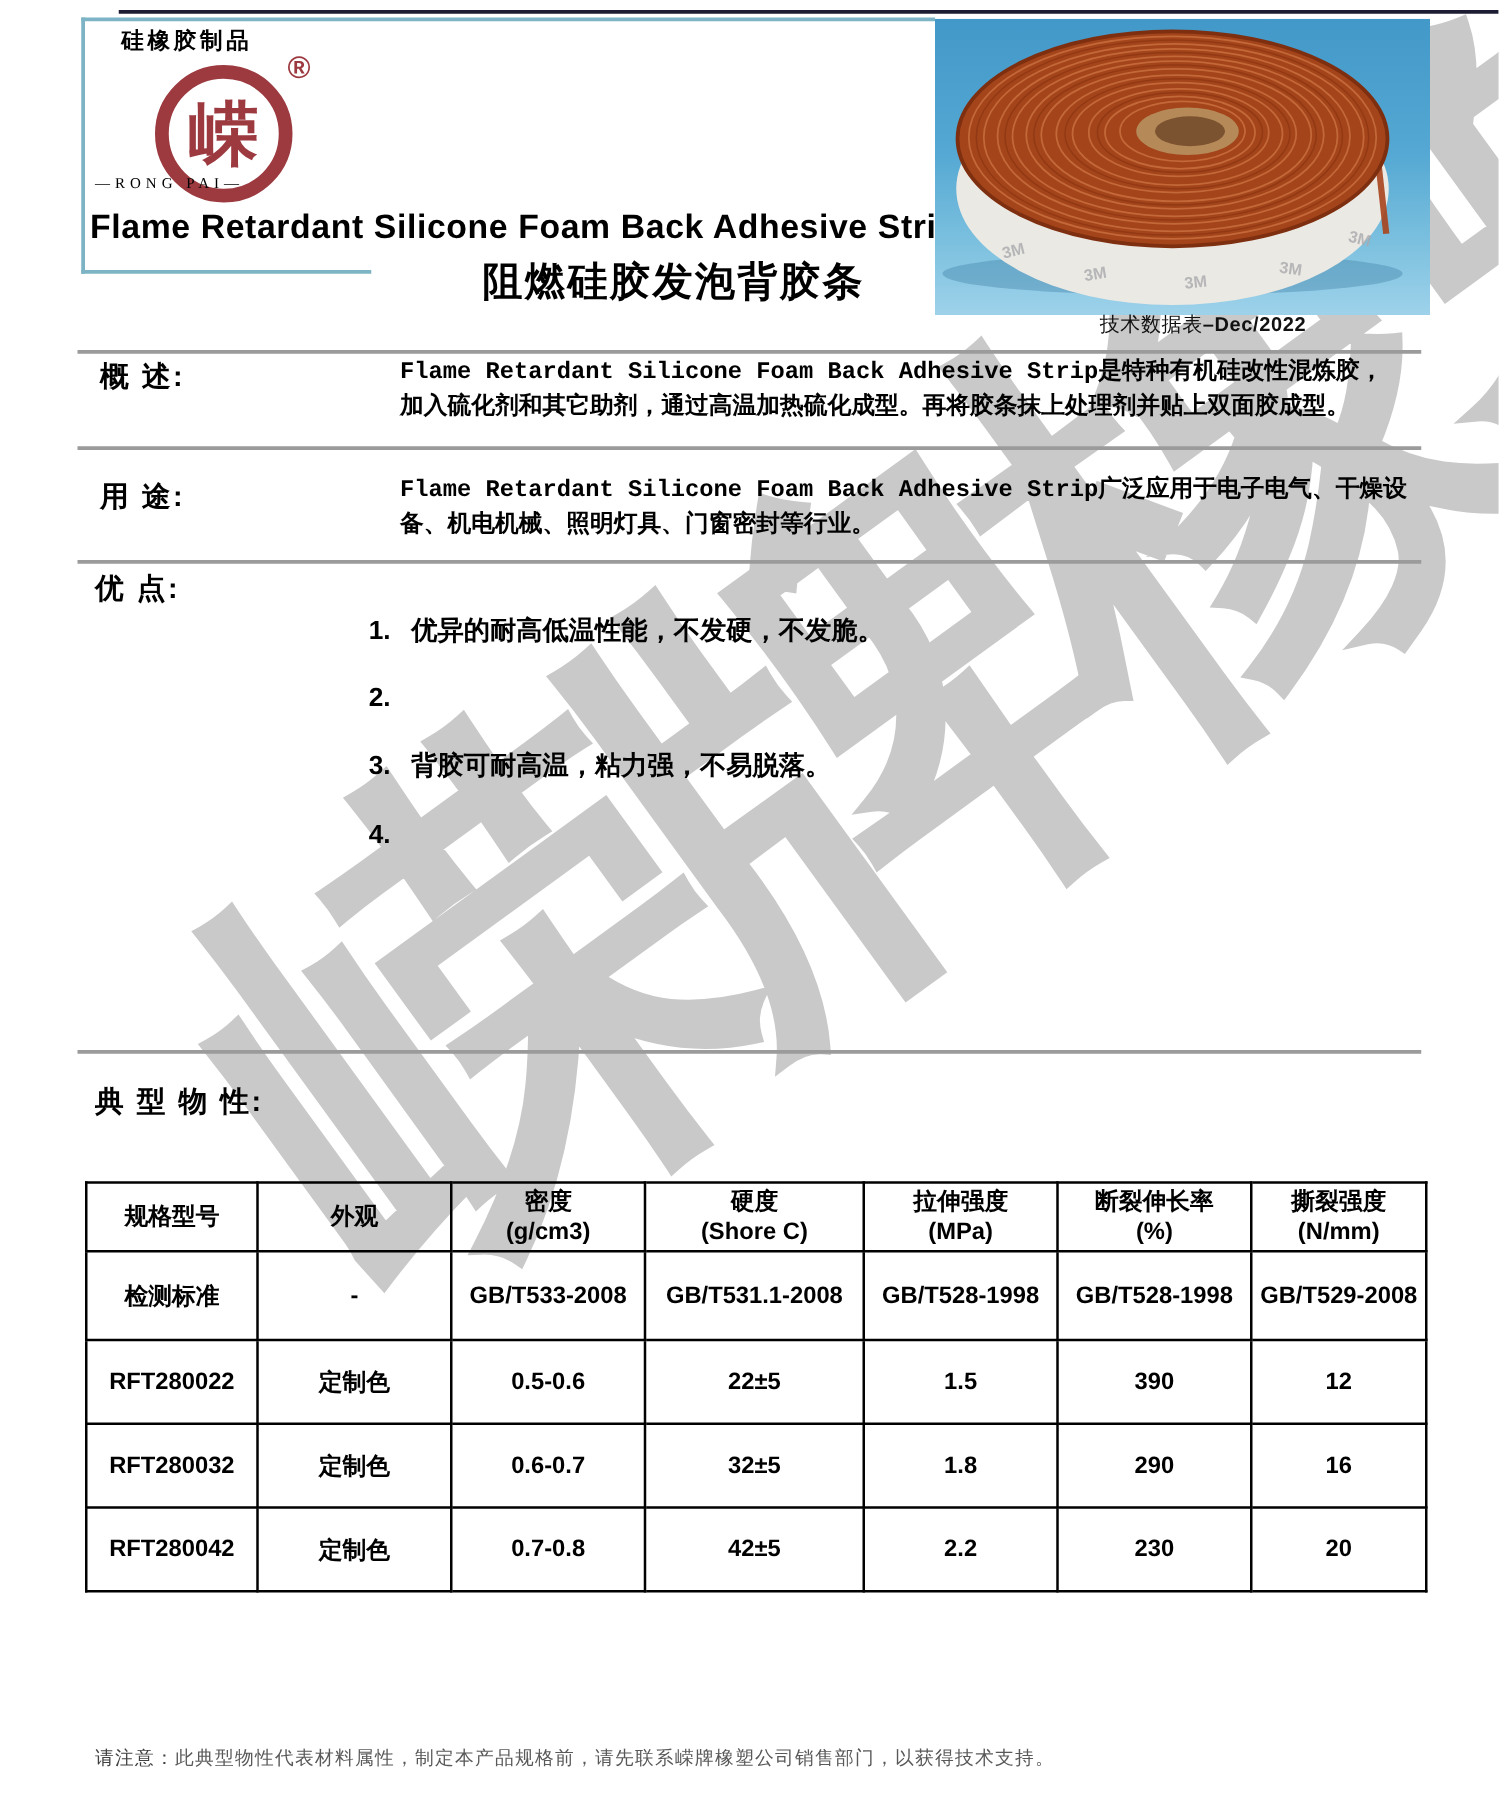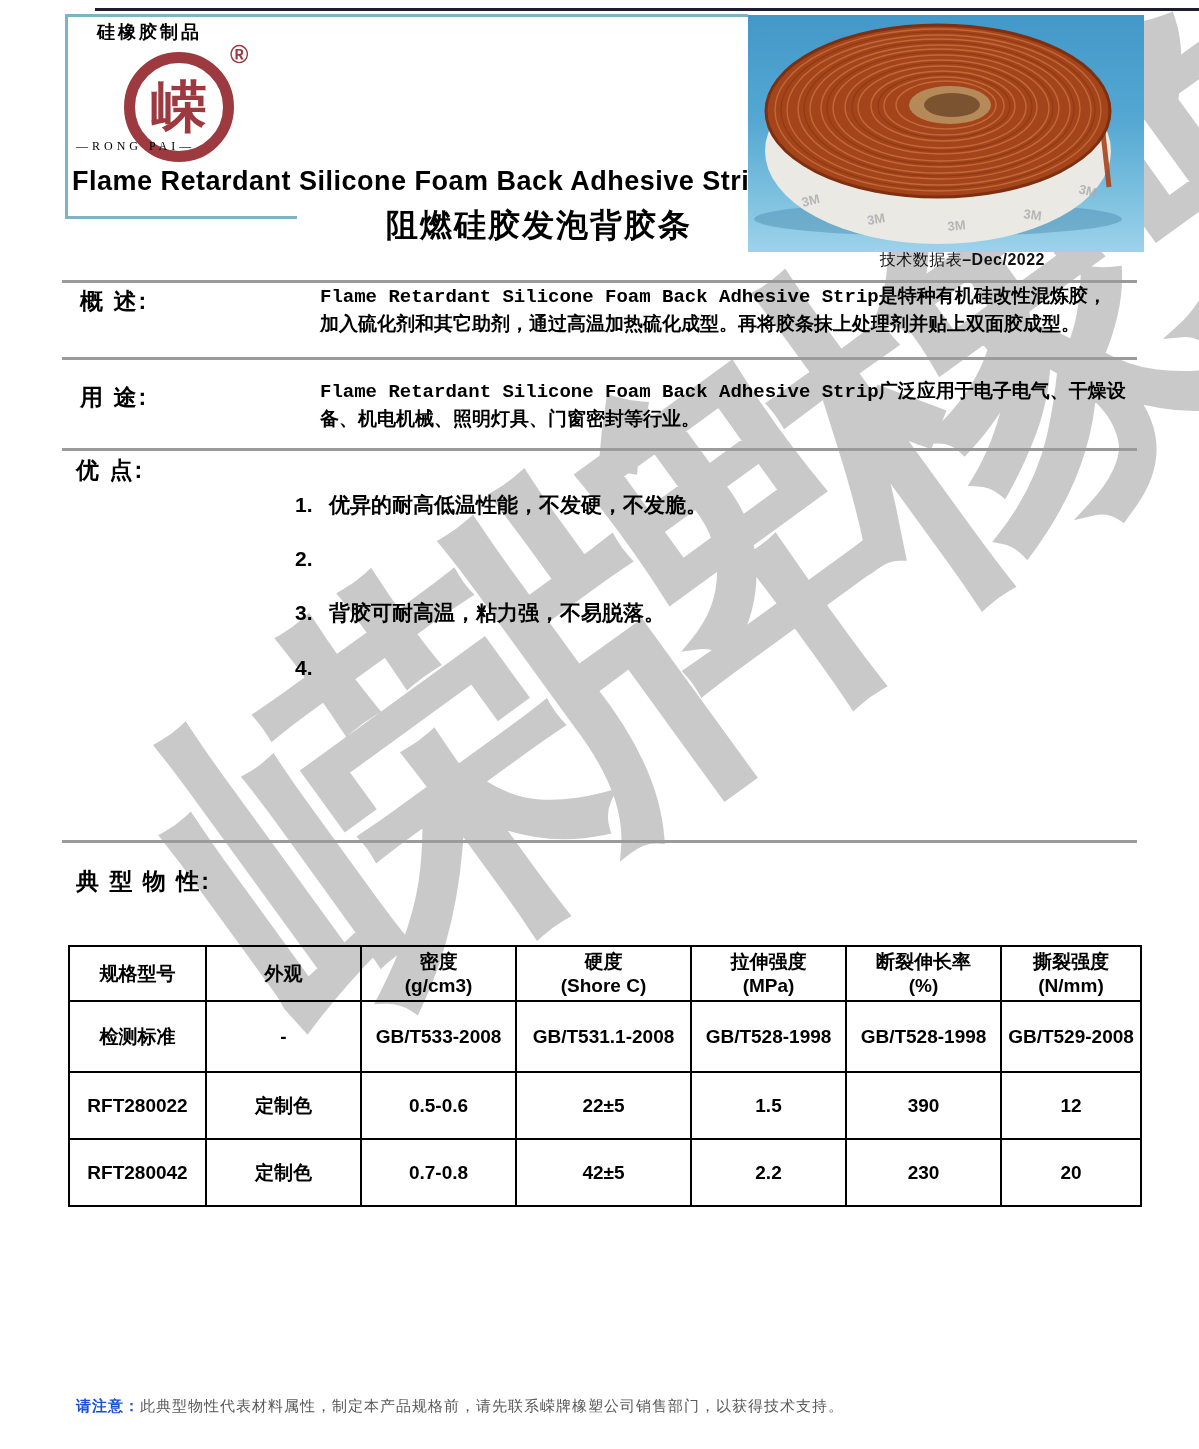--- a/index.html
+++ b/index.html
@@ -77,21 +77,21 @@
     border:2px solid #000; text-align:center; vertical-align:middle;
     font-weight:bold; font-size:19px; padding:0 2px; overflow:hidden;
   }
   table.props th{white-space:pre-line; line-height:1.25; font-weight:bold;}
   tr.hrow{height:55px;margin-left:42px;} tr.r-std{height:71px;} tr.r-data{height:67px;}
 
   .footer-note{
     left:76px; top:1397px; width:1060px; z-index:2;
     font-size:15px; color:#595959; letter-spacing:1px;
   }
-  .footer-note .flabel{font-weight:bold; color:#1d4ed8;}
+  .footer-note .flabel{font-weight:normal; color:#404040;}
 </style>
 </head>
 <body>
 
 <div class="page">
 
   <div class="abs watermark">嵘牌橡塑</div>
 
   <div class="abs top-rule"></div>
 
@@ -237,20 +237,29 @@
       <tr class="r-data">
         <td>RFT280022</td>
         <td>定制色</td>
         <td>0.5-0.6</td>
         <td>22±5</td>
         <td>1.5</td>
         <td>390</td>
         <td>12</td>
       </tr>
       <tr class="r-data">
+        <td>RFT280032</td>
+        <td>定制色</td>
+        <td>0.6-0.7</td>
+        <td>32±5</td>
+        <td>1.8</td>
+        <td>290</td>
+        <td>16</td>
+      </tr>
+      <tr class="r-data">
         <td>RFT280042</td>
         <td>定制色</td>
         <td>0.7-0.8</td>
         <td>42±5</td>
         <td>2.2</td>
         <td>230</td>
         <td>20</td>
       </tr>
     </tbody>
       </table>

